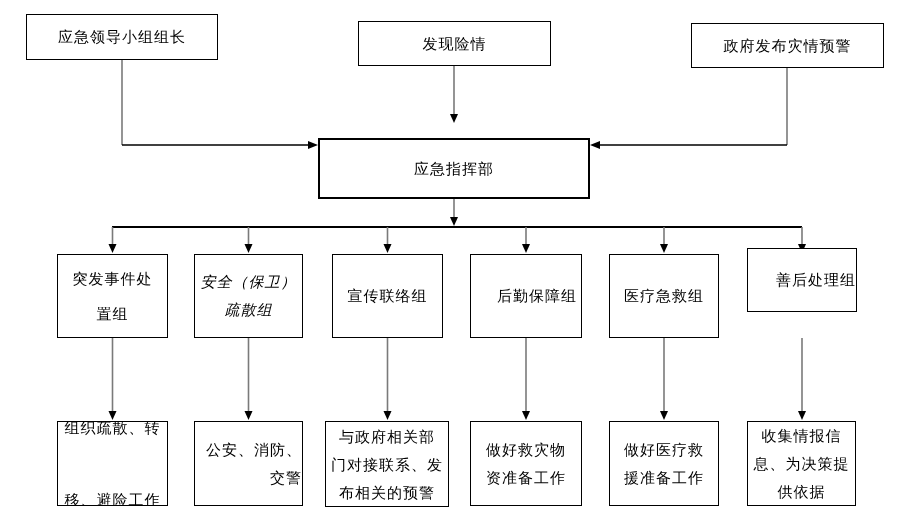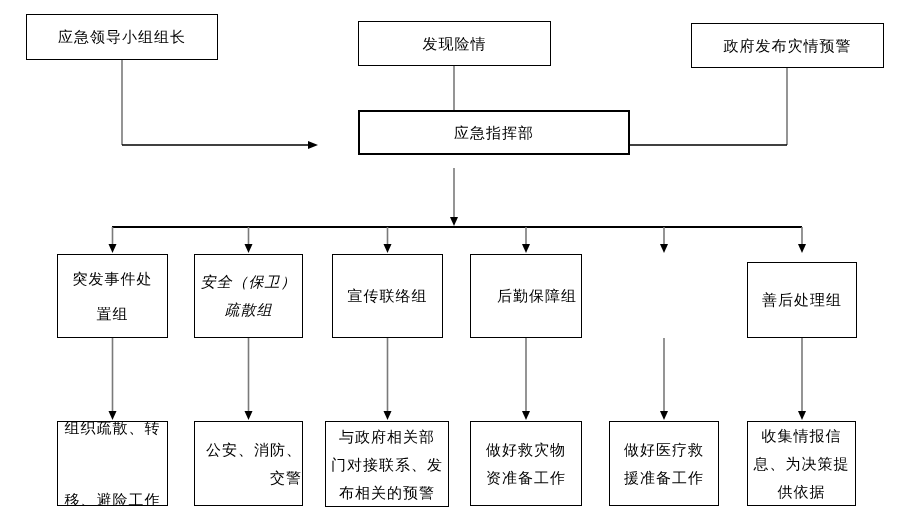--- a/index.html
+++ b/index.html
@@ -18,28 +18,28 @@
     display:flex; flex-direction:column; align-items:center; justify-content:center;
     text-align:center; font-size:15px; line-height:28px; letter-spacing:1px;
     overflow:hidden;
   }
   .node span{display:block; white-space:nowrap;}
   
   #n-leader{left:26px;  top:14px; width:192px; height:46px;}
   #n-found {left:358px; top:21px; width:193px; height:45px;}
   #n-gov   {left:691px; top:23px; width:193px; height:45px;}
   
-  #n-hq    {left:318px; top:110px; width:272px; height:45px; border-width:2px;margin-left:40px;}
+  #n-hq    {left:318px; top:138px; width:272px; height:61px; border-width:2px;}
   
   #n-g1{left:57px;  top:254px; width:111px; height:84px;gap:7px;}
   #n-g2{left:194px; top:254px; width:109px; height:84px;font-style:italic;}
   #n-g3{left:332px; top:254px; width:111px; height:84px;}
   #n-g4{left:470px; top:254px; width:112px; height:84px;padding-left:22px;}
   #n-g5{left:609px; top:254px; width:110px; height:84px;}
-  #n-g6{left:747px; top:262px; width:110px; height:76px;}
+  #n-g6{left:747px; top:248px; width:110px; height:64px;align-items:flex-end;}
   
   #n-t1{left:57px;  top:421px; width:111px; height:85px;gap:44px;}
   #n-t2{left:194px; top:421px; width:109px; height:85px;align-items:flex-end;}
   #n-t3{left:325px; top:421px; width:124px; height:86px; justify-content:center; padding-top:2px;}
   #n-t4{left:470px; top:421px; width:112px; height:85px;}
   #n-t5{left:609px; top:421px; width:110px; height:85px;}
   #n-t6{left:747px; top:421px; width:109px; height:85px;}
 </style>
 </head>
 <body>
@@ -124,20 +124,23 @@
   <div class="node" id="n-g2">
     <span>安全（保卫）</span>
     <span>疏散组</span>
   </div>
   <div class="node" id="n-g3">
     <span>宣传联络组</span>
   </div>
   <div class="node" id="n-g4">
     <span>后勤保障组</span>
   </div>
+  <div class="node" id="n-g5">
+    <span>医疗急救组</span>
+  </div>
   <div class="node" id="n-g6">
     <span>善后处理组</span>
   </div>
 
   <div class="node" id="n-t1">
     <span>组织疏散、转</span>
     <span>移、避险工作</span>
   </div>
   <div class="node" id="n-t2">
     <span>公安、消防、</span>

